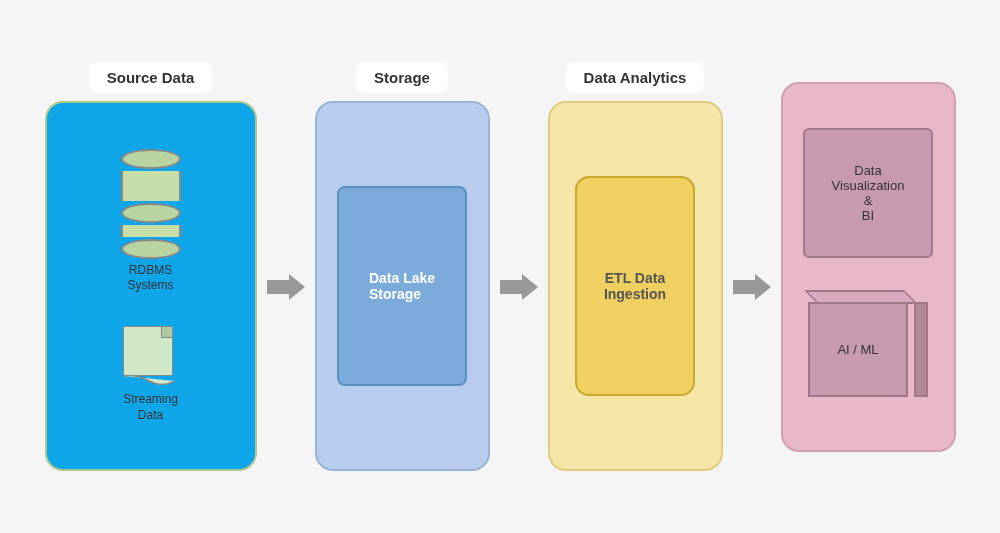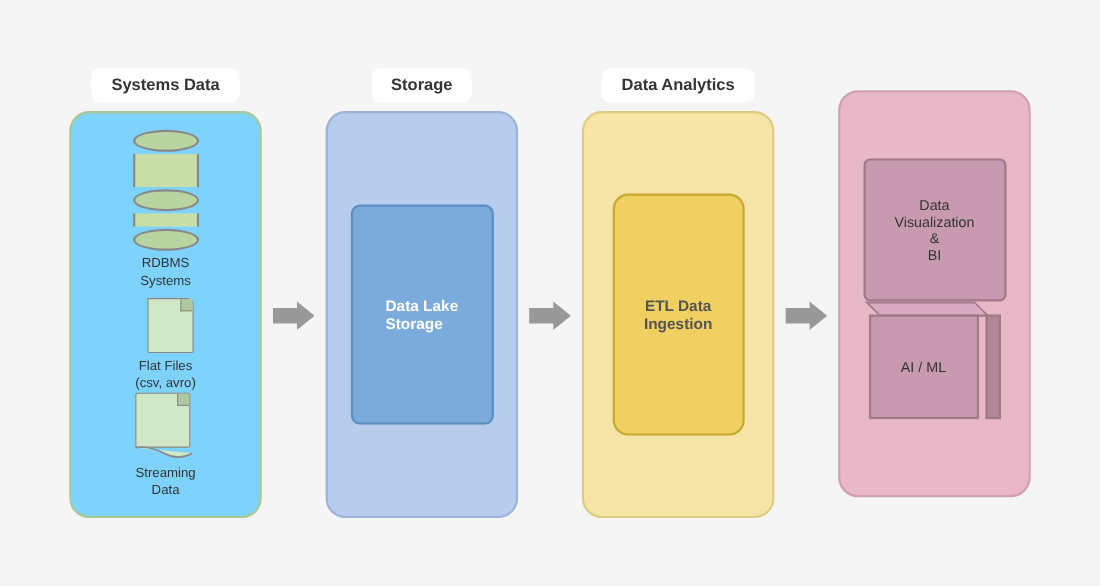--- a/index.html
+++ b/index.html
@@ -28,26 +28,26 @@
       align-items: center;
       gap: 8px;
     }
     .panel {
       border-radius: 18px;
       padding: 18px 14px;
       display: flex;
       flex-direction: column;
       align-items: center;
       justify-content: center;
-      gap: 0;
+      gap: 32px;
     }
     .panel-green {
-      background: #7dd3fc;
+      background: #0ea5e9;
       border: 2px solid #aac890;
-      width: 175px;
+      width: 212px;
       height: 370px;
     }
     .panel-blue {
       background: #b8ccee;
       border: 2px solid #9ab4d8;
       width: 175px;
       height: 370px;
     }
     .panel-yellow {
       background: #f5e6a8;
@@ -205,48 +205,34 @@
       text-align: center;
       color: #333;
     }
   </style>
 </head>
 <body>
 
 <div class="diagram">
 
   <div class="column">
-    <div class="header-bg">Systems Data</div>
+    <div class="header-bg">Source Data</div>
     <div class="panel panel-green">
 
       <div class="source-item">
         <div class="icon-db">
           <div class="db-cylinder"></div>
           <div class="db-body"></div>
           <div class="db-cylinder"></div>
           <div class="db-body" style="height:12px"></div>
           <div class="db-bottom"></div>
         </div>
         <div class="source-label">RDBMS<br>Systems</div>
       </div>
 
-      <div class="source-item">
-        <div style="position:relative;width:62px;height:58px;">
-          <div style="position:absolute;top:8px;left:14px;width:42px;height:50px;background:#d0e8c8;border:1.5px solid #888;border-radius:0 6px 2px 2px;">
-            <div style="position:absolute;top:0;right:0;width:11px;height:11px;background:#b0c8a0;border-left:1.5px solid #888;border-bottom:1.5px solid #888;"></div>
-          </div>
-          <div style="position:absolute;top:4px;left:8px;width:42px;height:50px;background:#c4e0b8;border:1.5px solid #888;border-radius:0 6px 2px 2px;z-index:-1;">
-            <div style="position:absolute;top:0;right:0;width:11px;height:11px;background:#a8c0a0;border-left:1.5px solid #888;border-bottom:1.5px solid #888;"></div>
-          </div>
-          <div style="position:absolute;top:0px;left:2px;width:42px;height:50px;background:#b8d8b0;border:1.5px solid #888;border-radius:0 6px 2px 2px;z-index:-2;">
-            <div style="position:absolute;top:0;right:0;width:11px;height:11px;background:#a0b898;border-left:1.5px solid #888;border-bottom:1.5px solid #888;"></div>
-          </div>
-        </div>
-        <div class="source-label">Flat Files<br>(csv, avro)</div>
-      </div>
 
       <div class="source-item">
         <div style="position:relative;width:56px;height:62px;">
           <div style="width:50px;height:50px;background:#d0e8c8;border:1.5px solid #888;border-radius:2px;position:relative;">
             <div style="position:absolute;top:0;right:0;width:11px;height:11px;background:#b0c8a0;border-left:1.5px solid #888;border-bottom:1.5px solid #888;"></div>
           </div>
           <svg width="52" height="14" viewBox="0 0 52 14" style="position:absolute;bottom:0;left:0;">
             <path d="M0,2 Q13,0 26,7 Q39,14 52,7" fill="#d0e8c8" stroke="#888" stroke-width="1.5"></path>
           </svg>
         </div>

